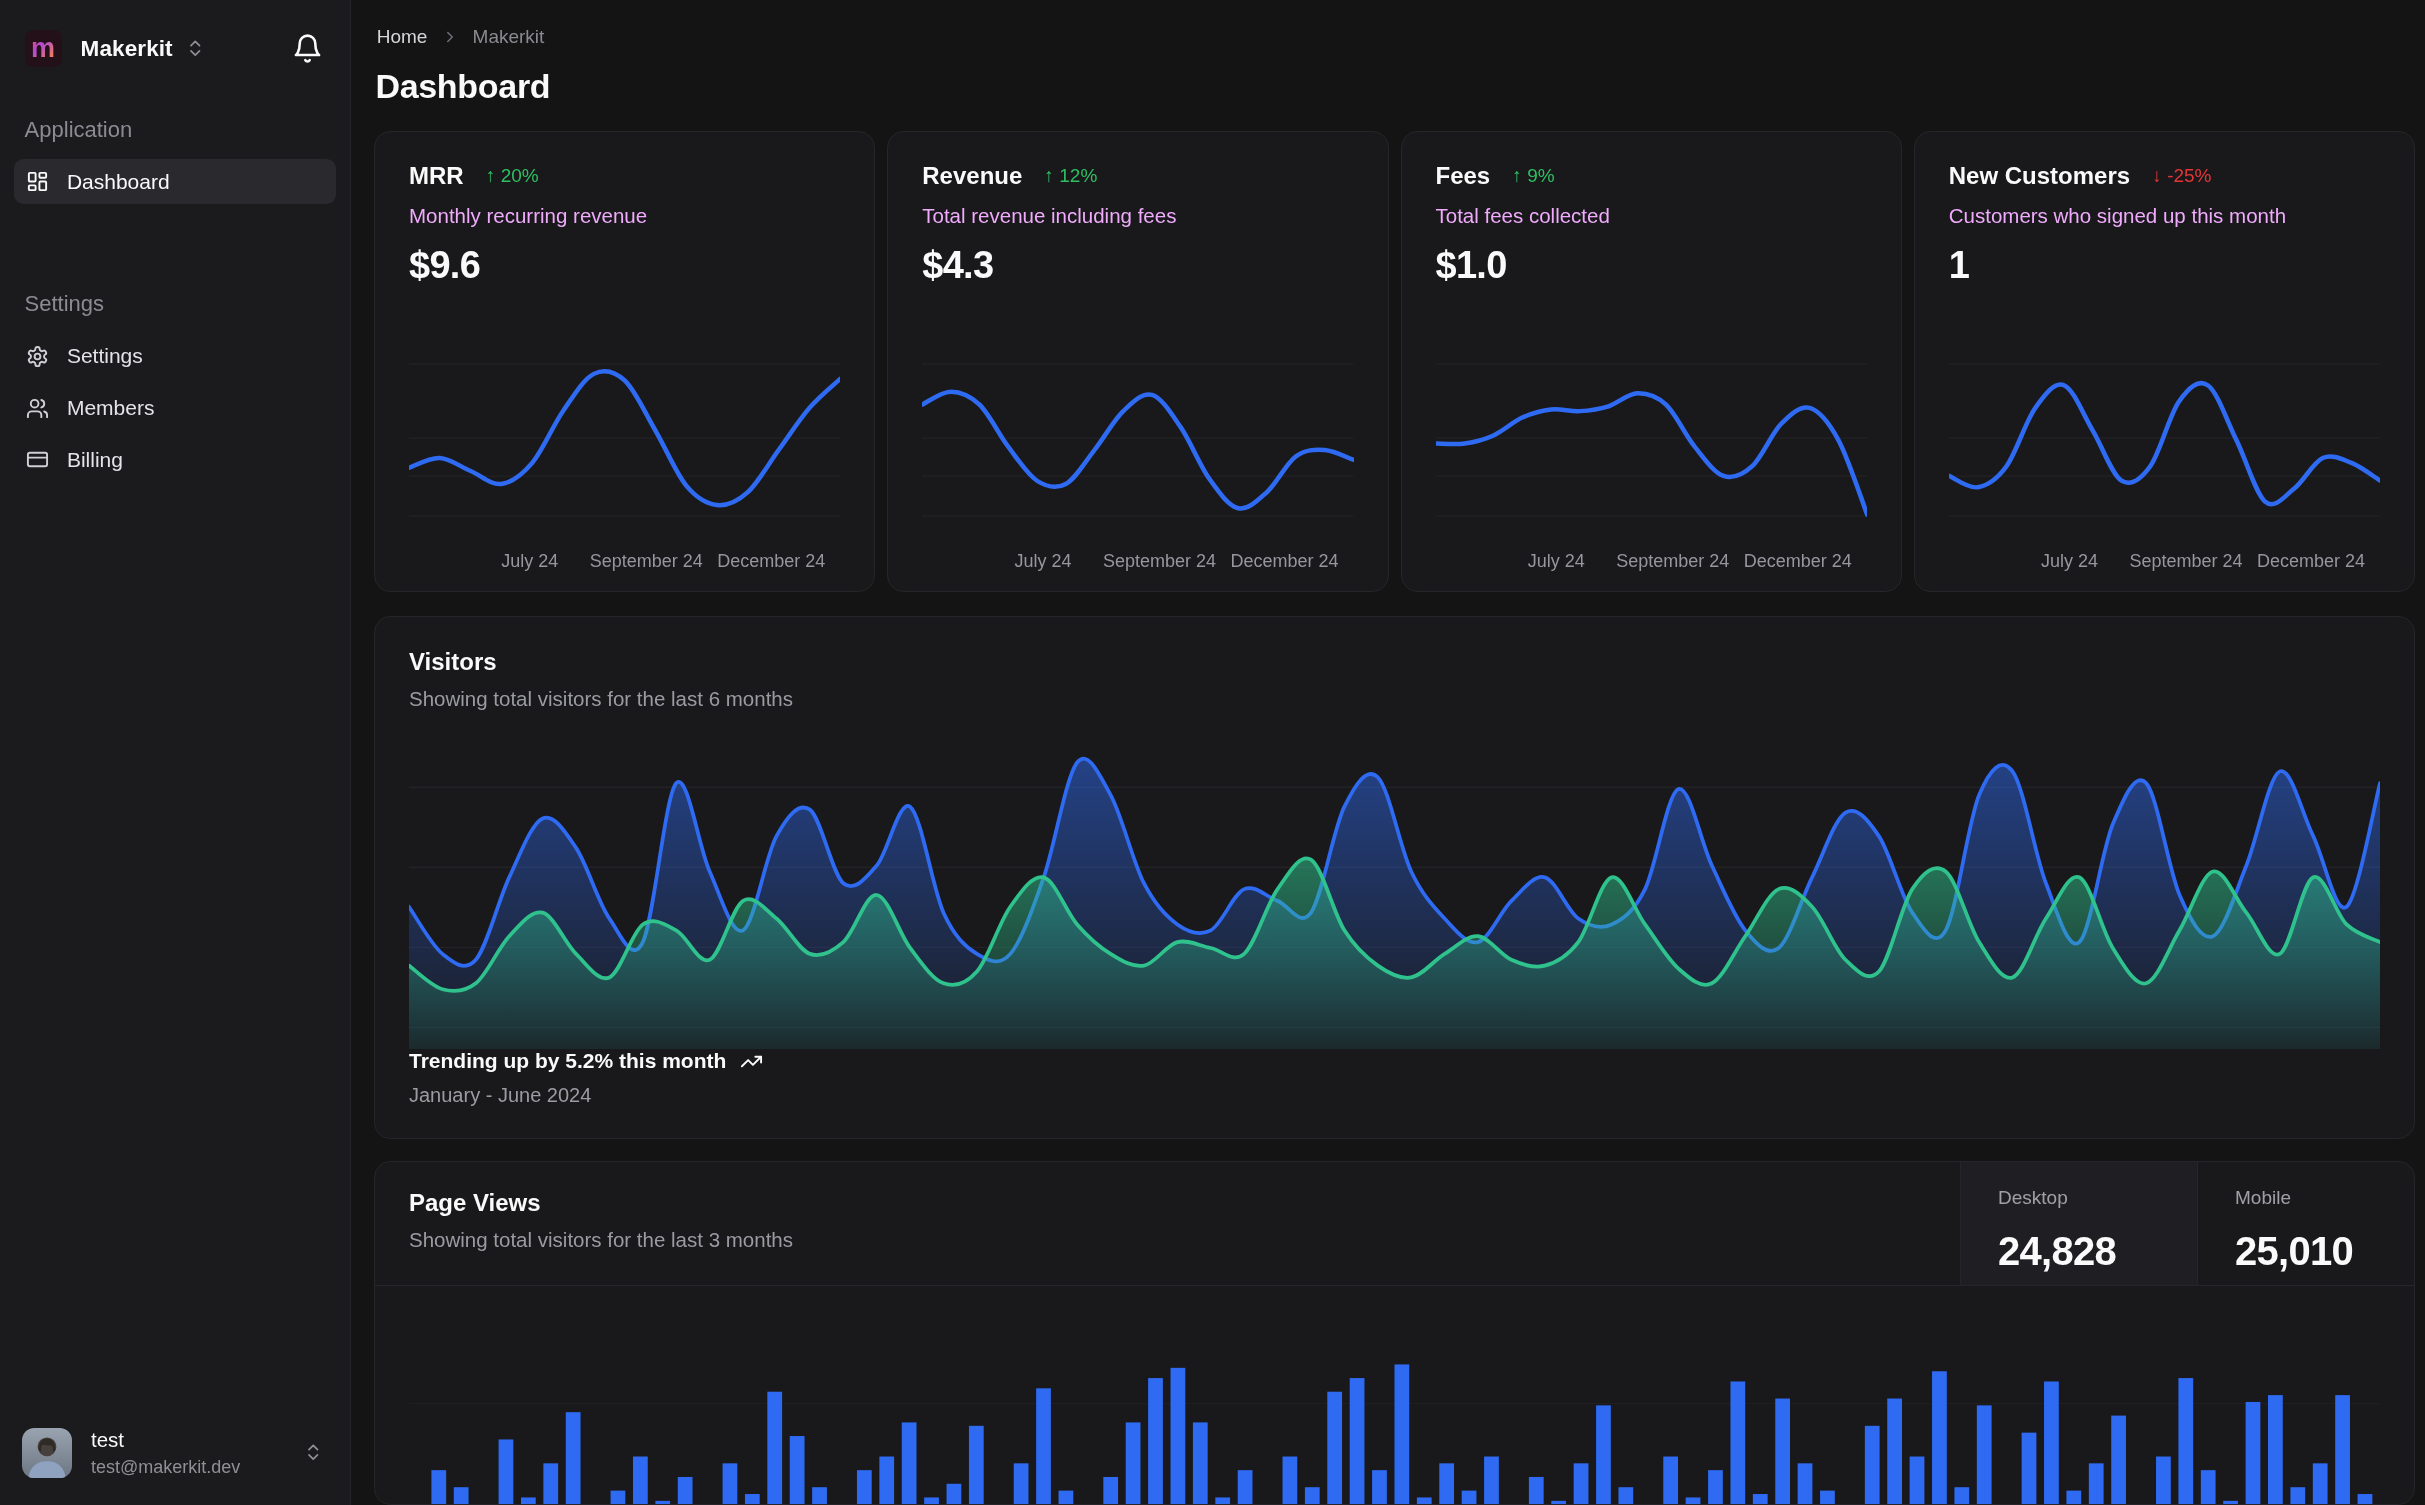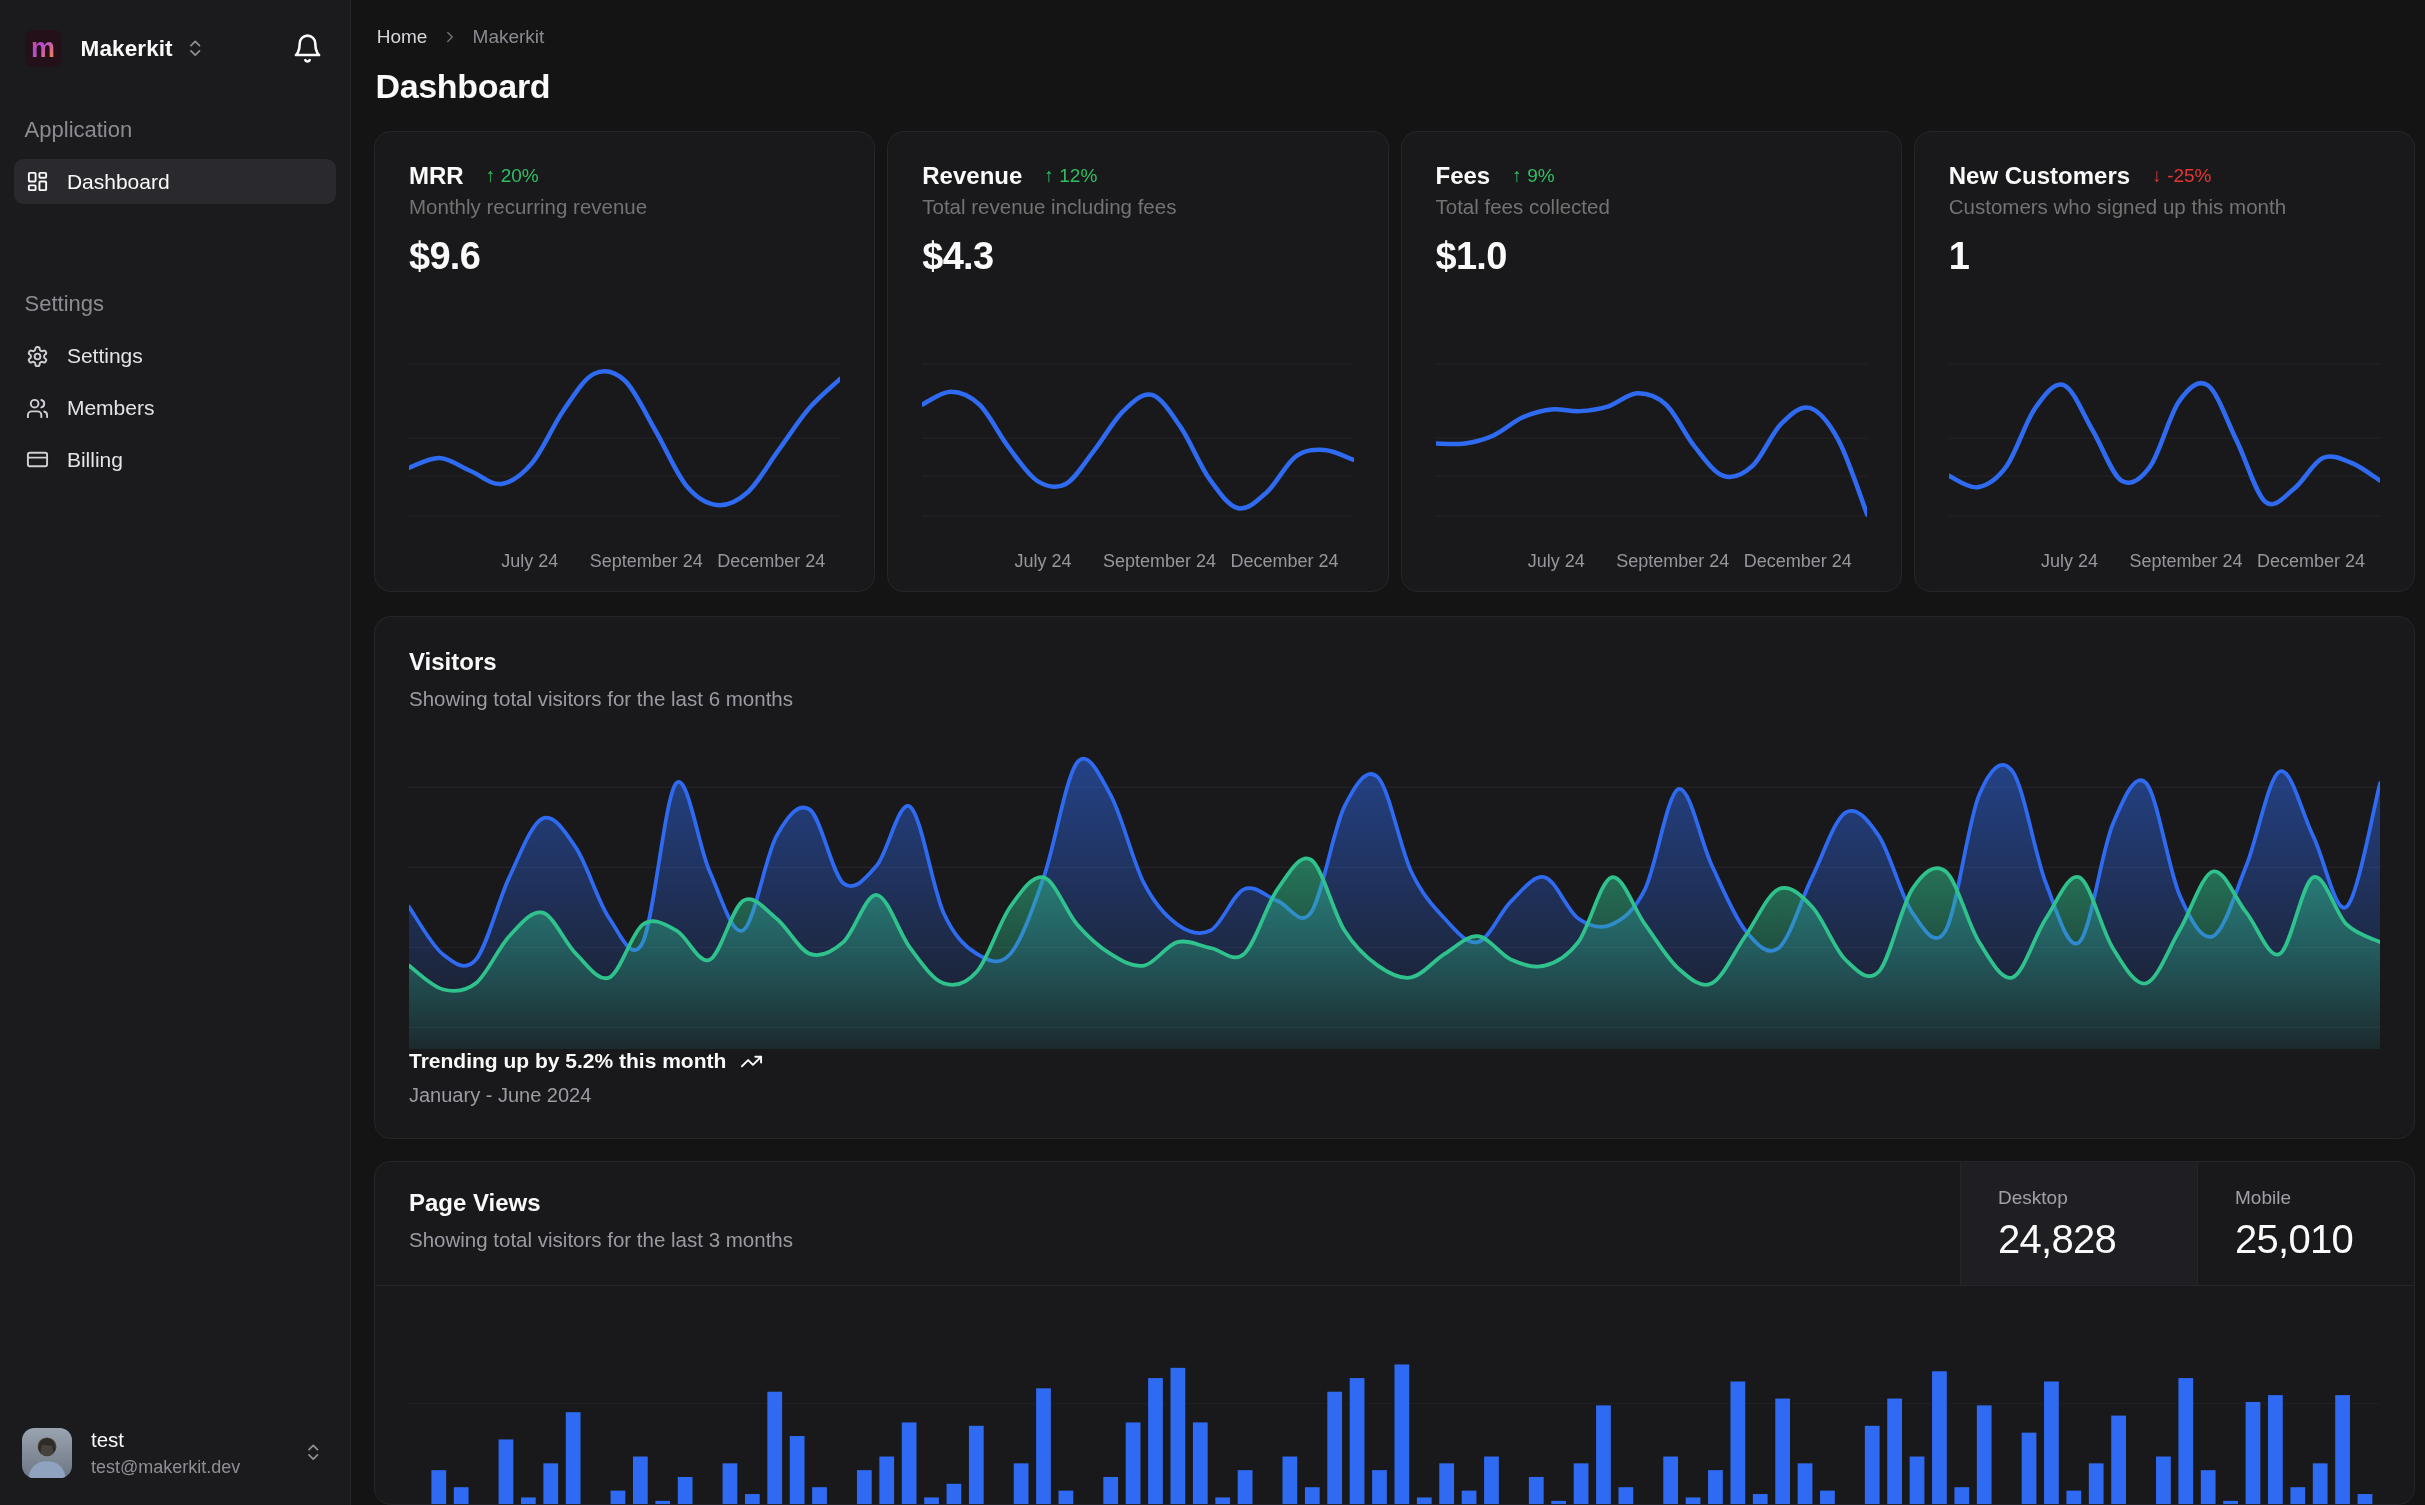--- a/index.html
+++ b/index.html
@@ -44,21 +44,21 @@
   .crumb-sep{color:#6f6f76;display:flex}
   .crumb-dim{color:#8a8a90}
   h1{font-size:34px;font-weight:700;margin:19px 0 0 1.4px;letter-spacing:-0.3px}
   .card{background:var(--card-bg);border:0.7px solid var(--card-border);border-radius:16.4px}
   .stat-row{display:flex;gap:12px;margin-top:24.6px}
   .stat-card{flex:1;height:461px;padding:30px 34px 13.6px;display:flex;flex-direction:column}
   .stat-head{display:flex;align-items:center;gap:22px}
   .stat-title{font-size:24px;font-weight:600}
   .badge{font-size:19px;font-weight:500;display:flex;align-items:center;gap:5.5px}
   .badge.up{color:var(--positive)} .badge.down{color:var(--negative)}
-  .stat-sub{color:#737373;font-size:20.5px;margin-top:5px}
+  .stat-sub{color:#f0abfc;font-size:20.5px;margin-top:14px}
   .stat-value{font-size:38px;font-weight:700;margin-top:16.4px;letter-spacing:-0.7px}
   .spark{margin-top:auto;height:181px}
   .spark svg{width:100%;height:100%;display:block}
   .ticks{position:relative;height:35px;margin-top:8.2px;color:#96969d;font-size:18px}
   .ticks span{position:absolute;top:9px;transform:translateX(-50%);white-space:nowrap}
   .t1{left:28%} .t2{left:55%} .t3{left:84%}
   
   .visitors{margin-top:24.6px;height:596px;padding:31px 34px;display:flex;flex-direction:column}
   .sec-title{font-size:24px;font-weight:600}
   .sec-sub{color:#9b9ba3;font-size:20.5px;margin-top:11px}
@@ -69,21 +69,21 @@
   .vis-range{color:#9b9ba3;font-size:20px;margin-top:11px}
   
   .pageviews{margin-top:22px;height:614px;padding:0;overflow:hidden}
   .pv-head{display:flex;border-bottom:0.7px solid var(--card-border);height:124px}
   .pv-titles{flex:1;padding:27px 0 0 34px}
   .pv-stats{display:flex}
   .pv-stat{width:237px;border-left:0.7px solid var(--card-border);padding:24.6px 0 0 37px;cursor:pointer}
   .pv-stat.selected{background:var(--selected-segment-bg)}
   .pv-stat:last-child{width:217px;border-top-right-radius:16.4px}
   .pv-label{font-size:19px;color:#a0a0a8}
-  .pv-value{font-size:40px;font-weight:400;margin-top:8px;letter-spacing:-0.7px}
+  .pv-value{font-size:40px;font-weight:700;margin-top:20px;letter-spacing:-0.7px}
   .pv-chart{height:287px;margin:0 34px;position:relative}
   .pv-chart svg{position:absolute;top:0;left:0;width:100%;height:266px}
 </style>
 </head>
 <body>
 
 <aside class="sidebar">
   <div class="brand-row">
     <div class="brand">
       <span class="logo">

